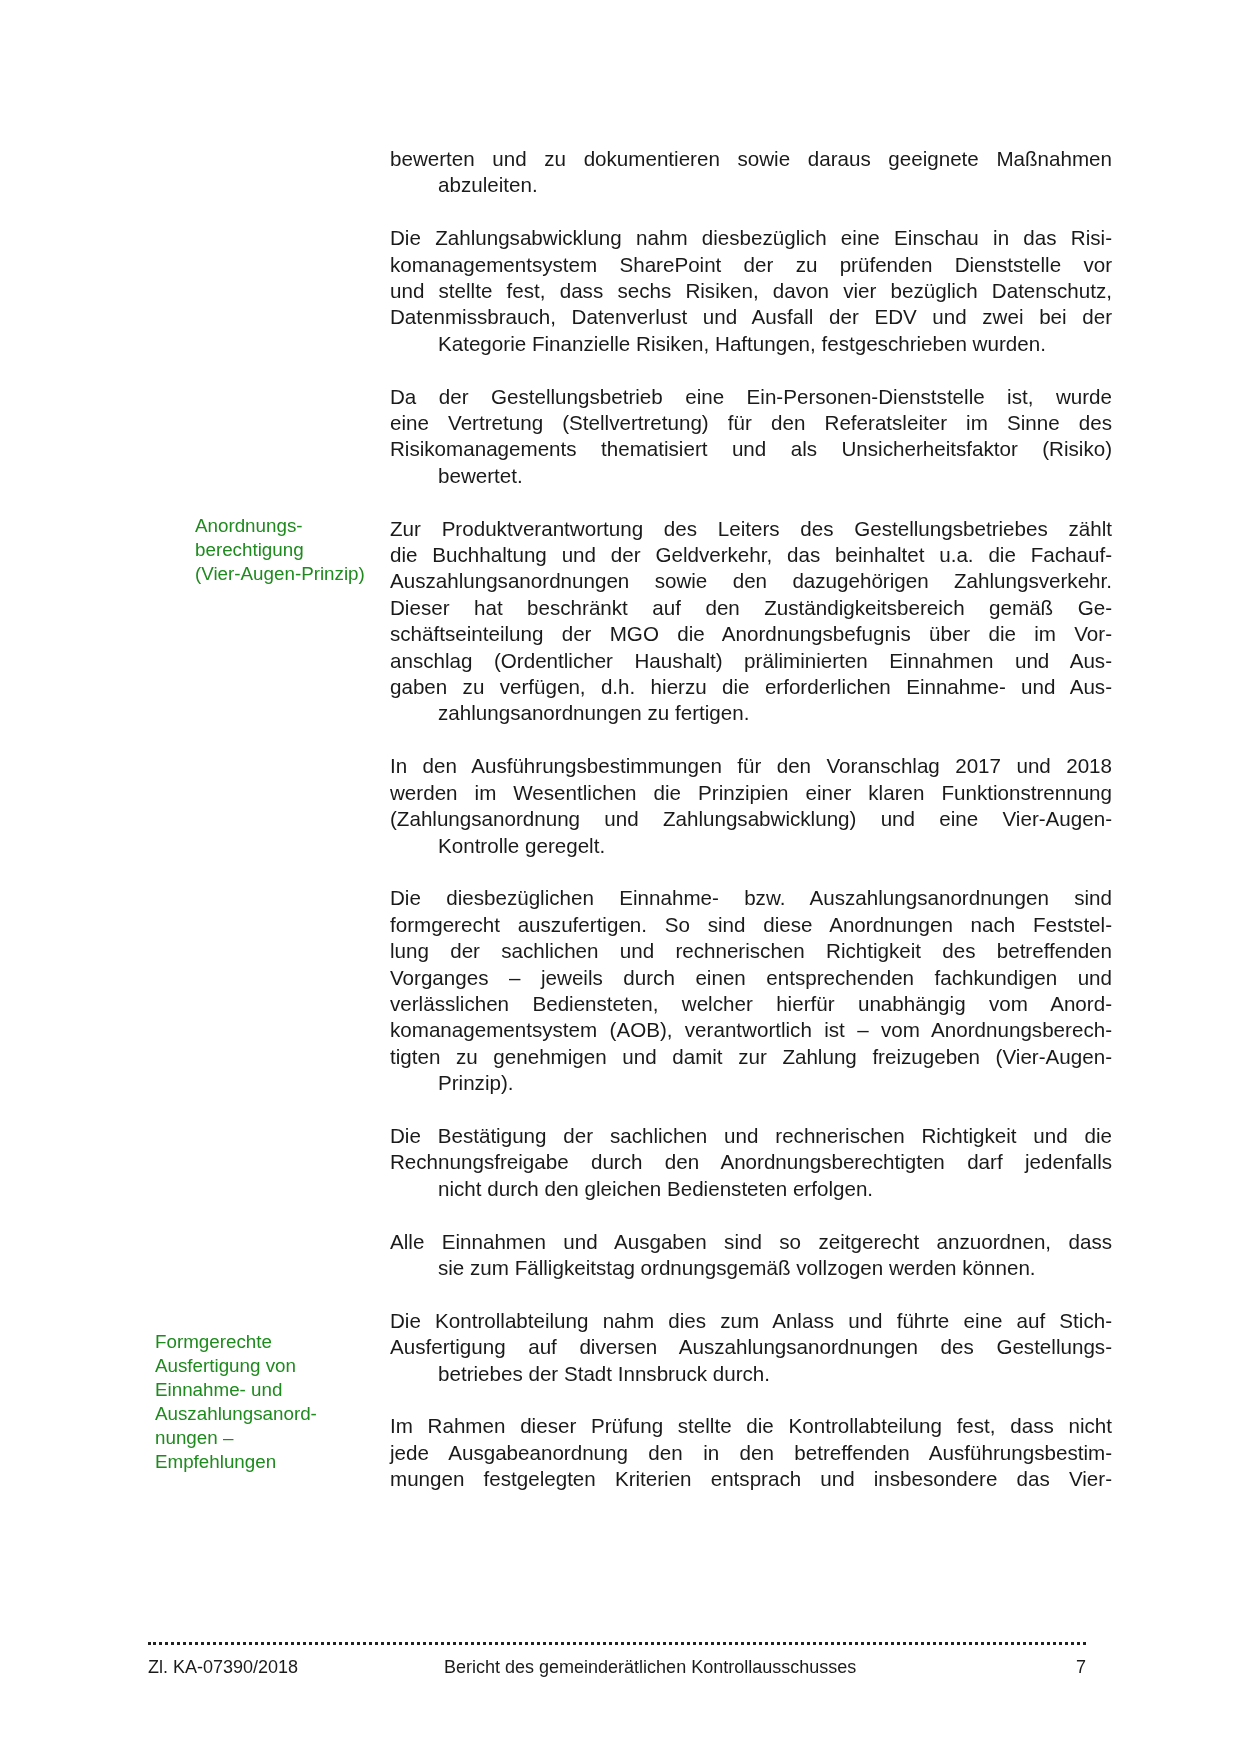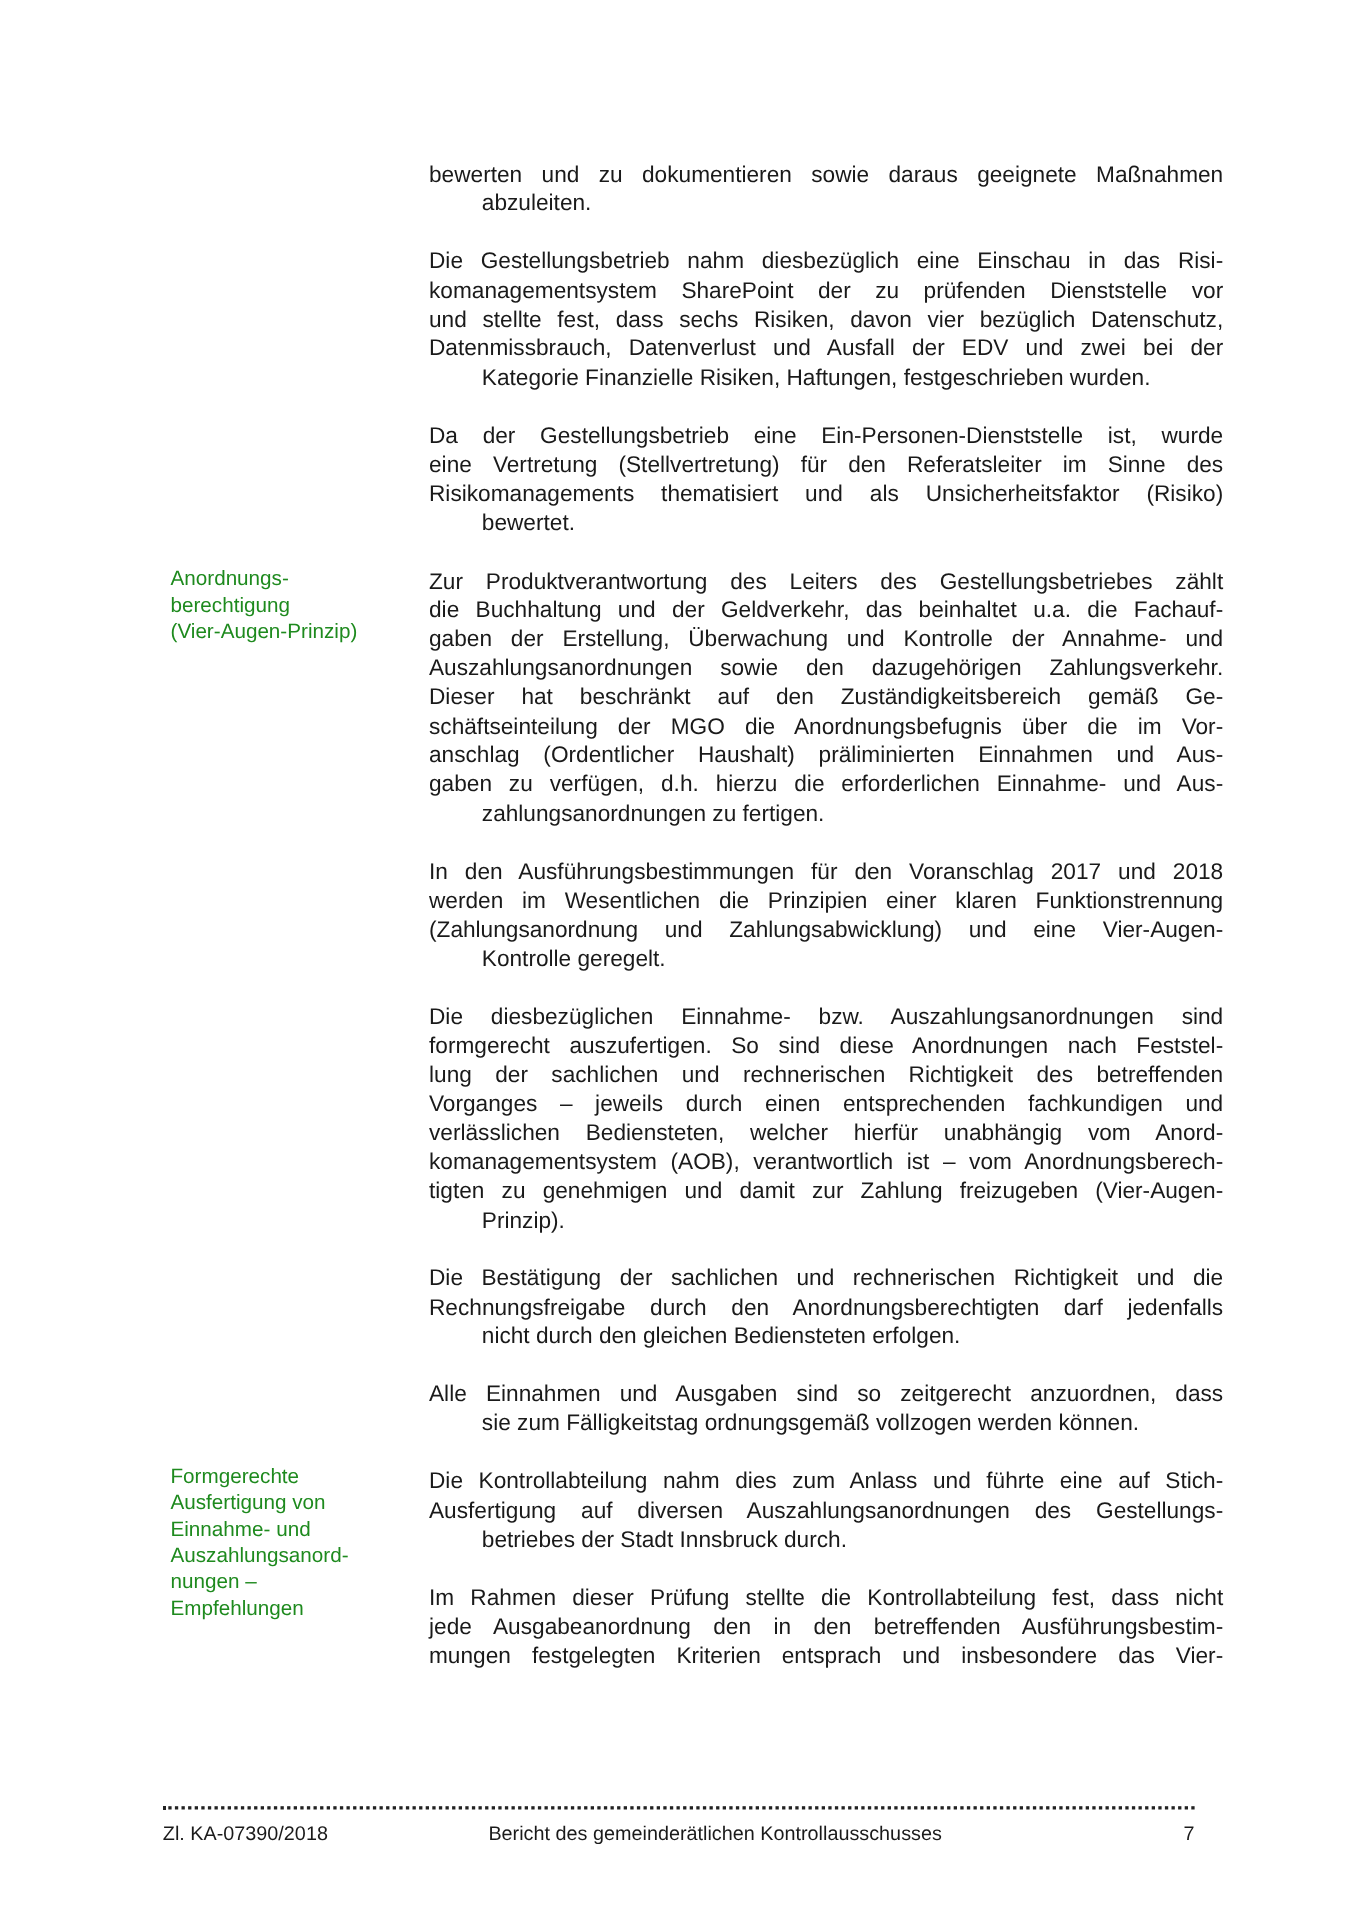--- a/index.html
+++ b/index.html
@@ -13,57 +13,56 @@
   .footer-rule { position:absolute; left:148px; width:938px; top:1642px; height:4px;
                  border-top:3px dotted #222; }
   .footer { position:absolute; top:1657px; left:148px; width:938px; font-size:18px; color:#1a1a1a; }
   .footer .left { position:absolute; left:0; }
   .footer .center { position:absolute; left:296px; }
   .footer .right { position:absolute; right:0; }
 </style>
 </head>
 <body>
 
-<div class="margin-note" style="top:514px;">
+<div class="margin-note" style="top:514px;margin-left:40px;">
   <div>Anordnungs-</div>
   <div>berechtigung</div>
   <div>(Vier-Augen-Prinzip)</div>
 </div>
 
 <div class="margin-note" style="top:1330px;">
   <div>Formgerechte</div>
   <div>Ausfertigung von</div>
   <div>Einnahme- und</div>
   <div>Auszahlungsanord-</div>
   <div>nungen –</div>
   <div>Empfehlungen</div>
 </div>
 
 <div class="body-col" id="body-col">
     <div class="para">
       <span class="ln">bewerten und zu dokumentieren sowie daraus geeignete Maßnahmen</span>
       <span class="ln last">abzuleiten.</span>
     </div>
     <div class="para">
-      <span class="ln">Die Gestellungsbetrieb nahm diesbezüglich eine Einschau in das Risi-</span>
+      <span class="ln">Die Zahlungsabwicklung nahm diesbezüglich eine Einschau in das Risi-</span>
       <span class="ln">komanagementsystem SharePoint der zu prüfenden Dienststelle vor</span>
       <span class="ln">und stellte fest, dass sechs Risiken, davon vier bezüglich Datenschutz,</span>
       <span class="ln">Datenmissbrauch, Datenverlust und Ausfall der EDV und zwei bei der</span>
       <span class="ln last">Kategorie Finanzielle Risiken, Haftungen, festgeschrieben wurden.</span>
     </div>
     <div class="para">
       <span class="ln">Da der Gestellungsbetrieb eine Ein-Personen-Dienststelle ist, wurde</span>
       <span class="ln">eine Vertretung (Stellvertretung) für den Referatsleiter im Sinne des</span>
       <span class="ln">Risikomanagements thematisiert und als Unsicherheitsfaktor (Risiko)</span>
       <span class="ln last">bewertet.</span>
     </div>
     <div class="para">
       <span class="ln">Zur Produktverantwortung des Leiters des Gestellungsbetriebes zählt</span>
       <span class="ln">die Buchhaltung und der Geldverkehr, das beinhaltet u.a. die Fachauf-</span>
-      <span class="ln">gaben der Erstellung, Überwachung und Kontrolle der Annahme- und</span>
       <span class="ln">Auszahlungsanordnungen sowie den dazugehörigen Zahlungsverkehr.</span>
       <span class="ln">Dieser hat beschränkt auf den Zuständigkeitsbereich gemäß Ge-</span>
       <span class="ln">schäftseinteilung der MGO die Anordnungsbefugnis über die im Vor-</span>
       <span class="ln">anschlag (Ordentlicher Haushalt) präliminierten Einnahmen und Aus-</span>
       <span class="ln">gaben zu verfügen, d.h. hierzu die erforderlichen Einnahme- und Aus-</span>
       <span class="ln last">zahlungsanordnungen zu fertigen.</span>
     </div>
     <div class="para">
       <span class="ln">In den Ausführungsbestimmungen für den Voranschlag 2017 und 2018</span>
       <span class="ln">werden im Wesentlichen die Prinzipien einer klaren Funktionstrennung</span>

